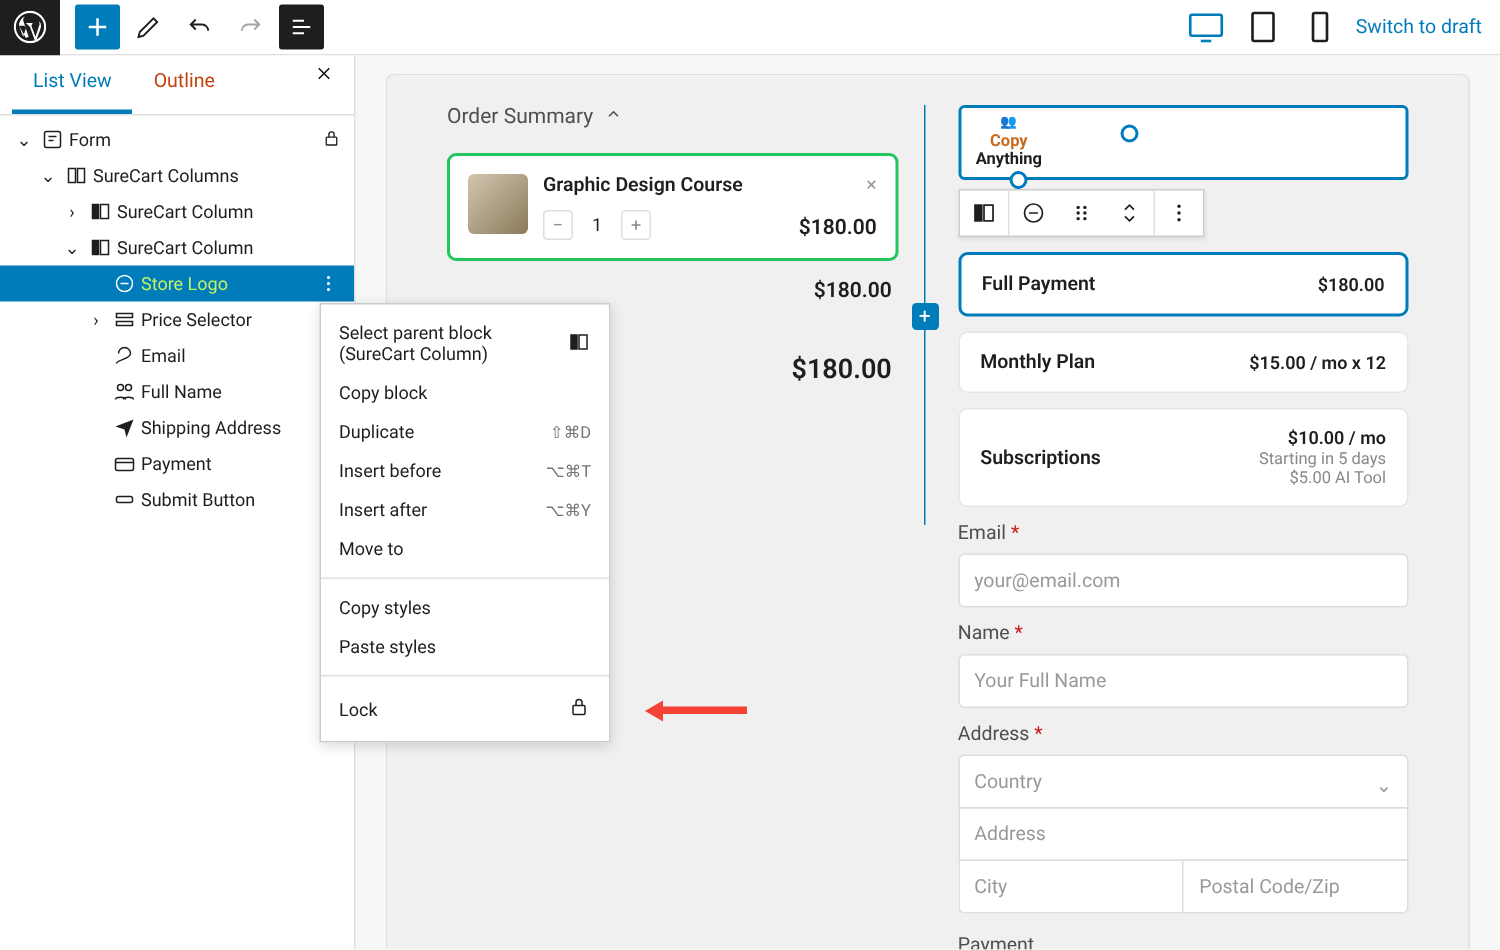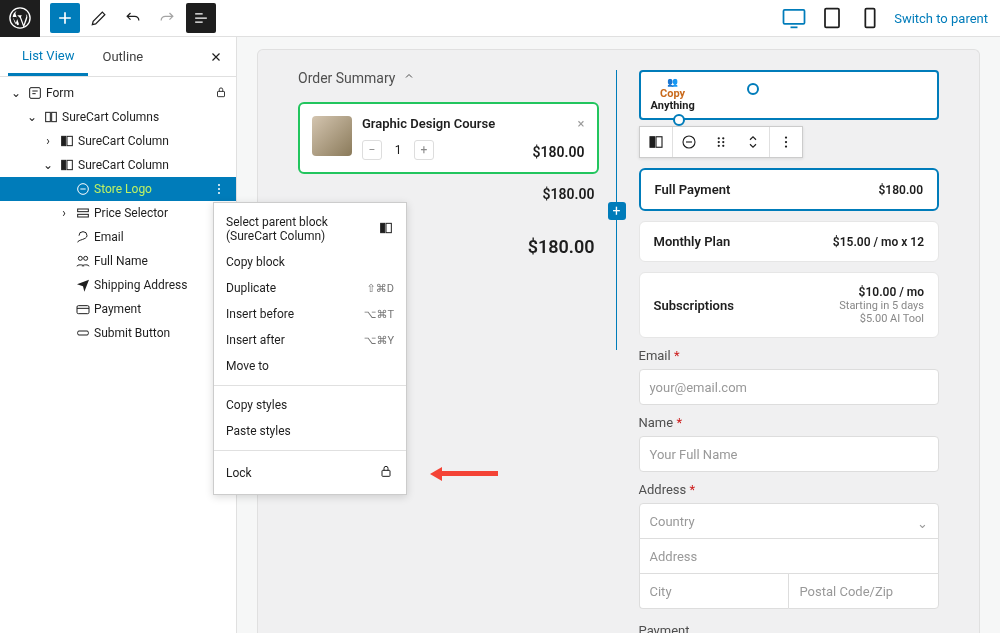--- a/index.html
+++ b/index.html
@@ -14,22 +14,22 @@
 .tool-btn.primary { background: #007cba; color: #fff; }
 .tool-btn.dark { background: #1e1e1e; color: #fff; }
 .tool-btn svg { width: 20px; height: 20px; }
 .topbar-right { margin-left: auto; display: flex; align-items: center; gap: 10px; padding-right: 12px; }
 .device-btn { width: 28px; height: 28px; display: flex; align-items: center; justify-content: center; color: #1e1e1e; }
 .device-btn.active { color: #007cba; }
 .switch-draft { color: #007cba; font-size: 13px; cursor: pointer; }
 
 
 .sidebar { position: absolute; top: 37px; left: 0; width: 237px; height: calc(100% - 37px); background: #fff; border-right: 1px solid #e0e0e0; z-index: 10; }
-.sidebar-tabs { display: flex; border-bottom: 1px solid #e0e0e0; align-items: center; padding: 0 8px; height: 40px; }
-.tab { padding: 10px 14px; font-size: 13px; color: #404040; cursor: pointer; }
+.sidebar-tabs { display: flex; border-bottom: 1px solid #e0e0e0; padding: 0 8px; height: 40px; }
+.tab { padding: 10px 14px; font-size: 13px; color: #c2410c; cursor: pointer; }
 .tab.active { color: #007cba; border-bottom: 3px solid #007cba; }
 .tab-close { margin-left: auto; width: 24px; height: 24px; display: flex; align-items: center; justify-content: center; cursor: pointer; }
 
 .tree { padding: 4px 0; }
 .tree-item { display: flex; align-items: center; height: 24px; padding: 0 8px; font-size: 12px; cursor: pointer; position: relative; }
 .tree-item.selected { background: #007cba; color: #bef264; }
 .tree-item .caret { width: 16px; text-align: center; flex-shrink: 0; }
 .tree-item .ticon { width: 22px; display: flex; align-items: center; justify-content: center; flex-shrink: 0; }
 .tree-item .ticon svg { width: 16px; height: 16px; }
 .tree-item .more { margin-left: auto; width: 18px; display: flex; justify-content: center; }
@@ -159,21 +159,21 @@
     <div class="device-btn">
         <svg viewBox="0 0 24 24" fill="none" stroke="#1e1e1e" stroke-width="1.5">
           <rect x="6" y="4" width="12" height="16" rx="1"></rect>
         </svg>
       </div>
     <div class="device-btn">
         <svg viewBox="0 0 24 24" fill="none" stroke="#1e1e1e" stroke-width="1.5">
           <rect x="8" y="4" width="8" height="16" rx="1"></rect>
         </svg>
       </div>
-    <span class="switch-draft">Switch to parent</span>
+    <span class="switch-draft">Switch to draft</span>
   </div>
 </div>
 
 <div class="sidebar">
   <div class="sidebar-tabs">
     <div class="tab active">List View</div>
     <div class="tab">Outline</div>
     <div class="tab-close">
         <svg width="14" height="14" viewBox="0 0 24 24" fill="none" stroke="#1e1e1e" stroke-width="2">
           <path d="M6 6l12 12M18 6L6 18"></path>

